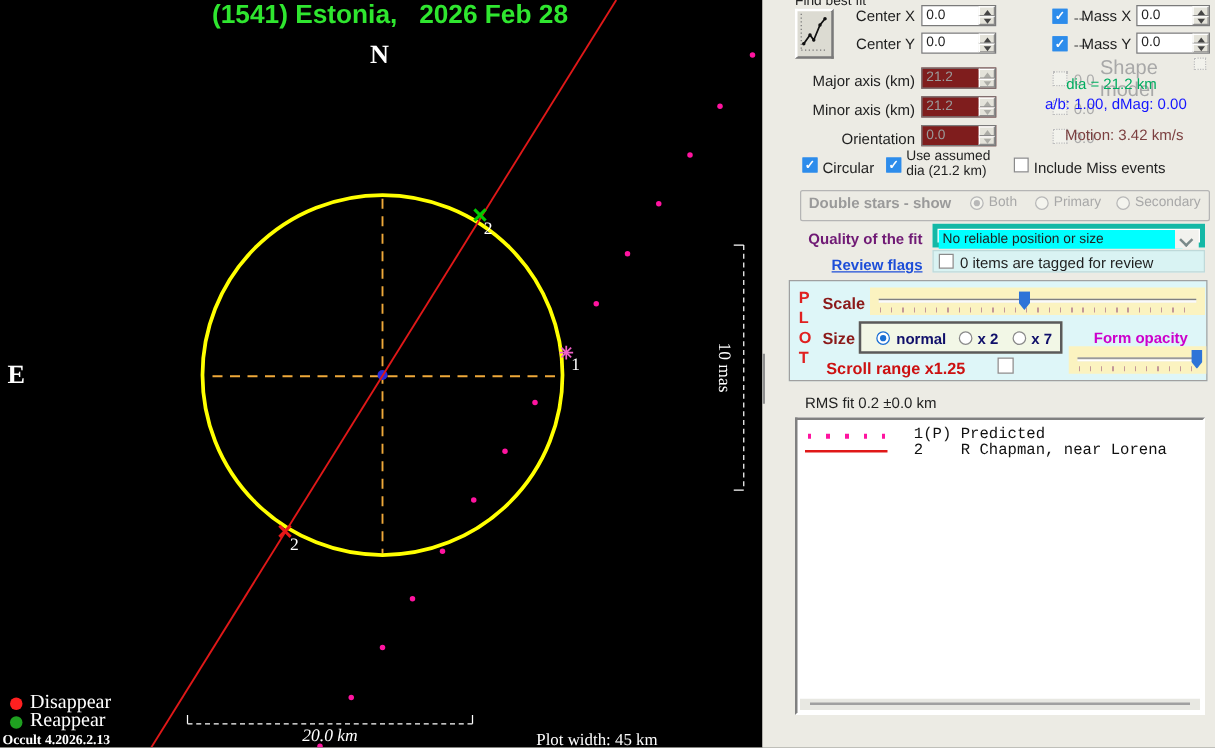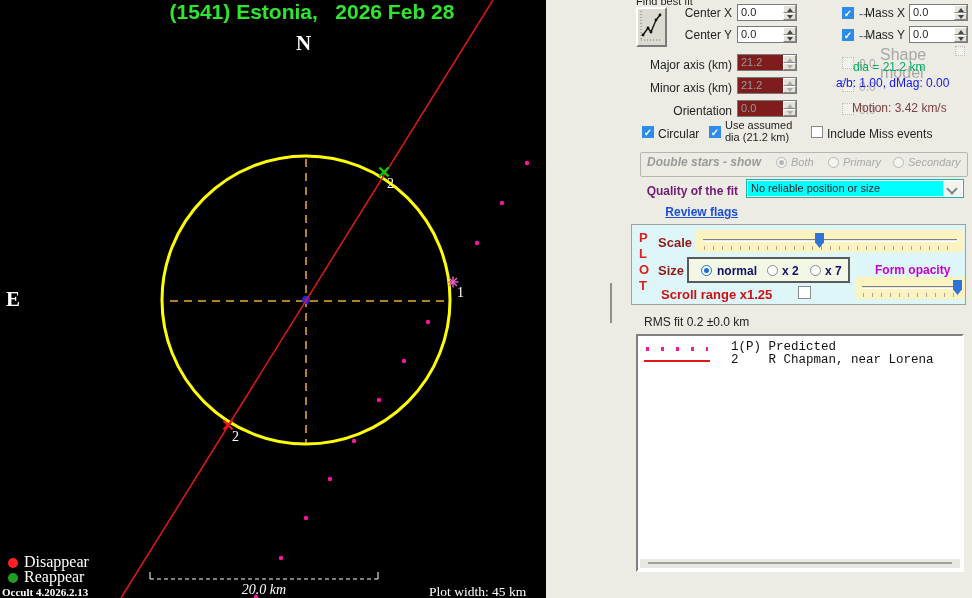--- a/index.html
+++ b/index.html
@@ -1,21 +1,21 @@
 <!DOCTYPE html>
 <html><head>
 <meta charset="utf-8">
 <style>
   * { margin:0; padding:0; box-sizing:border-box; }
   html,body { width:972px; height:598px; overflow:hidden; background:#ECEBE4;
               font-family:"Liberation Sans", sans-serif; }
   #app { position:relative; width:972px; height:598px; }
 
   
-  #plot { position:absolute; left:0; top:0; width:546px; height:598px; background:#000; overflow:hidden; }
+  #plot { position:absolute; left:0; top:0; width:610px; height:598px; background:#000; overflow:hidden; }
   #plot-svg { position:absolute; left:0; top:0; }
   .ptxt { position:absolute; color:#fff; font-family:"Liberation Serif", serif; white-space:pre; }
   #plot-title { left:312px; top:0; transform:translateX(-50%); color:#2FE62F;
                 font-family:"Liberation Sans", sans-serif; font-weight:bold; font-size:21px; }
   #north { left:296px; top:31px; font-weight:bold; font-size:21px; }
   #east  { left:6px;  top:287px; font-weight:bold; font-size:21px; }
   .leg-dot { position:absolute; width:10px; height:10px; border-radius:50%; }
   #leg-dot-d { left:8px; top:558px; background:#FF2020; }
   #leg-dot-r { left:8px; top:573px; background:#1FA020; }
   #leg-txt-d { left:24px; top:553px; font-size:16px; }
@@ -57,21 +57,21 @@
   .dash { color:#555; }
   .green-info { color:#00AD60; }
   .blue-info { color:#1414FF; }
   .motion-info { color:#7B3F3F; }
   .gray { color:#A8A8A8; }
   .groupbox { position:absolute; border:1px solid #b5b5b5; border-radius:2px; }
   .gb-title { position:absolute; left:6px; top:2px; font-weight:bold; color:#9a9a9a; }
   .greenlab { color:#701a75; font-weight:bold; }
   .redlab { color:#1d4ed8; font-weight:bold;text-decoration:underline; }
   #quality-combo { position:absolute; left:136px; top:179px; width:218px; height:19px;
-                   border:1px solid #14b8a6; background:#fff; }
+                   border:4px solid #14b8a6; background:#fff; }
   #quality-val { position:absolute; left:1px; top:1px; width:195px; height:15px; background:#00FFFF;
                  font-size:11px; line-height:15px; padding-left:3px; white-space:nowrap; overflow:hidden; }
   #quality-arrow { position:absolute; right:1px; top:1px; width:19px; height:15px; background:#F2F2EE; }
   #quality-arrow::after { content:""; position:absolute; left:5px; top:4px; width:6px; height:6px;
                           border-right:2px solid #7a8a8a; border-bottom:2px solid #7a8a8a; transform:rotate(45deg); }
   #review-panel { position:absolute; left:136px; top:200px; width:218px; height:18px; background:#D9F3F3;
                   border:1px solid #BFD9D9; }
   #plot-box { position:absolute; left:21px; top:224px; width:335px; height:81px; background:#DEF6F8;
               border:1px solid #a0a0a0; }
   .plot-letter { position:absolute; left:7px; color:#E02020; font-weight:bold; font-size:13px; }
@@ -261,37 +261,41 @@
     <span class="cb on" style="left:32px;top:126px;"></span>
     <div class="abs" style="left:48px;top:127px;">Circular</div>
     <span class="cb on" style="left:99px;top:126px;"></span>
     <div class="abs" style="left:115px;top:119px;font-size:11px;line-height:12px;">
       <div>Use assumed</div>
       <div>dia (21.2 km)</div>
     </div>
     <span class="cb" style="left:201px;top:126px;"></span>
     <div class="abs" style="left:217px;top:127px;">Include Miss events</div>
 
-    <div class="groupbox" style="left:30px;top:152px;width:328px;height:25px;font-style:italic;">
+    <div class="groupbox" style="left:30px;top:152px;width:328px;height:25px;">
       <div class="gb-title">Double stars - show</div>
       <span class="radio disd sel" style="left:135px;top:4px;"></span>
       <div class="abs gray" style="left:150px;top:3px;font-size:11px;">Both</div>
       <span class="radio disd" style="left:187px;top:4px;"></span>
       <div class="abs gray" style="left:202px;top:3px;font-size:11px;">Primary</div>
       <span class="radio disd" style="left:252px;top:4px;"></span>
       <div class="abs gray" style="left:267px;top:3px;font-size:11px;">Secondary</div>
     </div>
 
     <div class="rlab greenlab" style="left:28px;top:184px;width:100px;">Quality of the fit</div>
     <div id="quality-combo">
       <div id="quality-val">No reliable position or size</div>
       <div id="quality-arrow"></div>
     </div>
 
     <div class="rlab redlab" style="left:28px;top:205px;width:100px;">Review flags</div>
+    <div id="review-panel">
+      <span class="cb" style="left:4px;top:2px;"></span>
+      <div class="abs" style="left:21px;top:2px;">0 items are tagged for review</div>
+    </div>
 
     <div id="plot-box">
       <div class="plot-letter" style="top:5px;">P</div>
       <div class="plot-letter" style="top:21px;">L</div>
       <div class="plot-letter" style="top:37px;">O</div>
       <div class="plot-letter" style="top:53px;">T</div>
 
       <div class="abs maroon" style="left:26px;top:10px;">Scale</div>
       <div class="slider" style="left:64px;top:5px;width:268px;">
         <div class="groove"></div>

